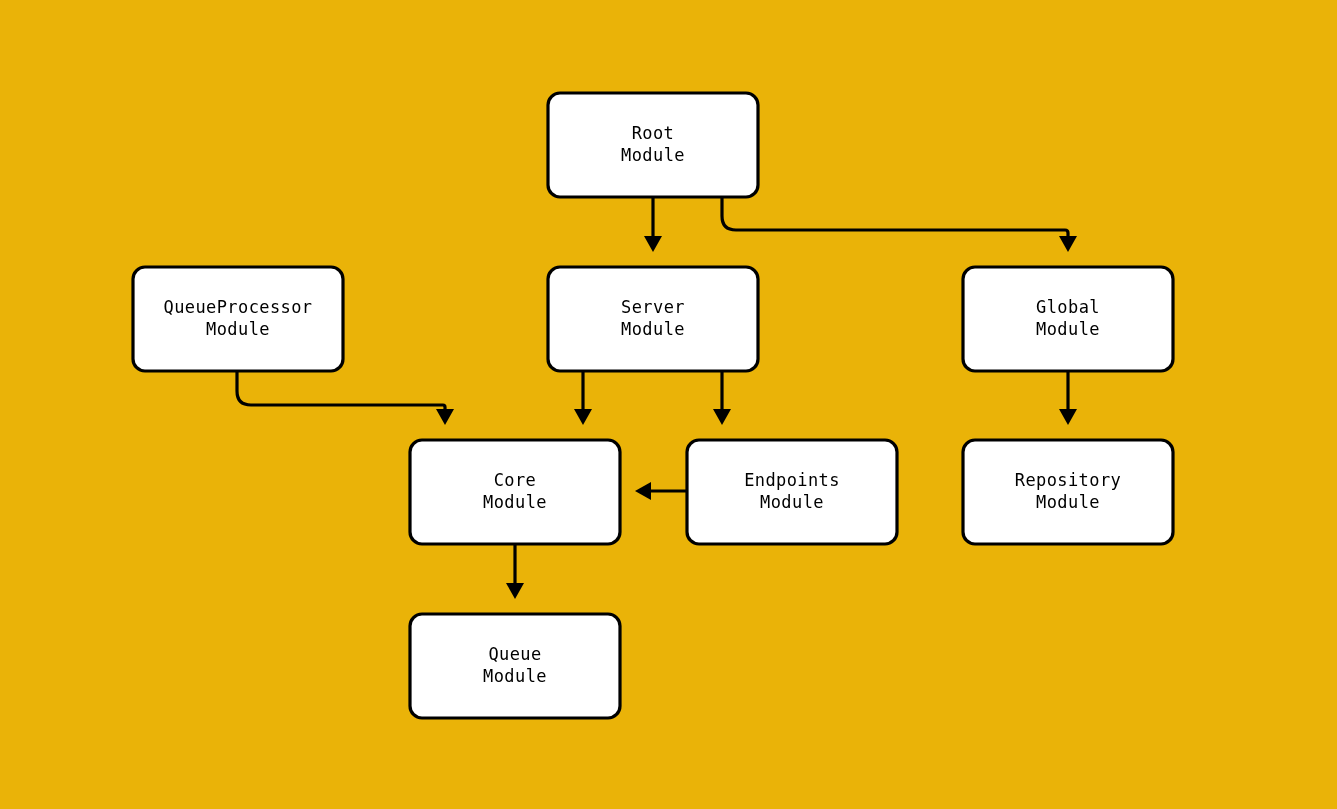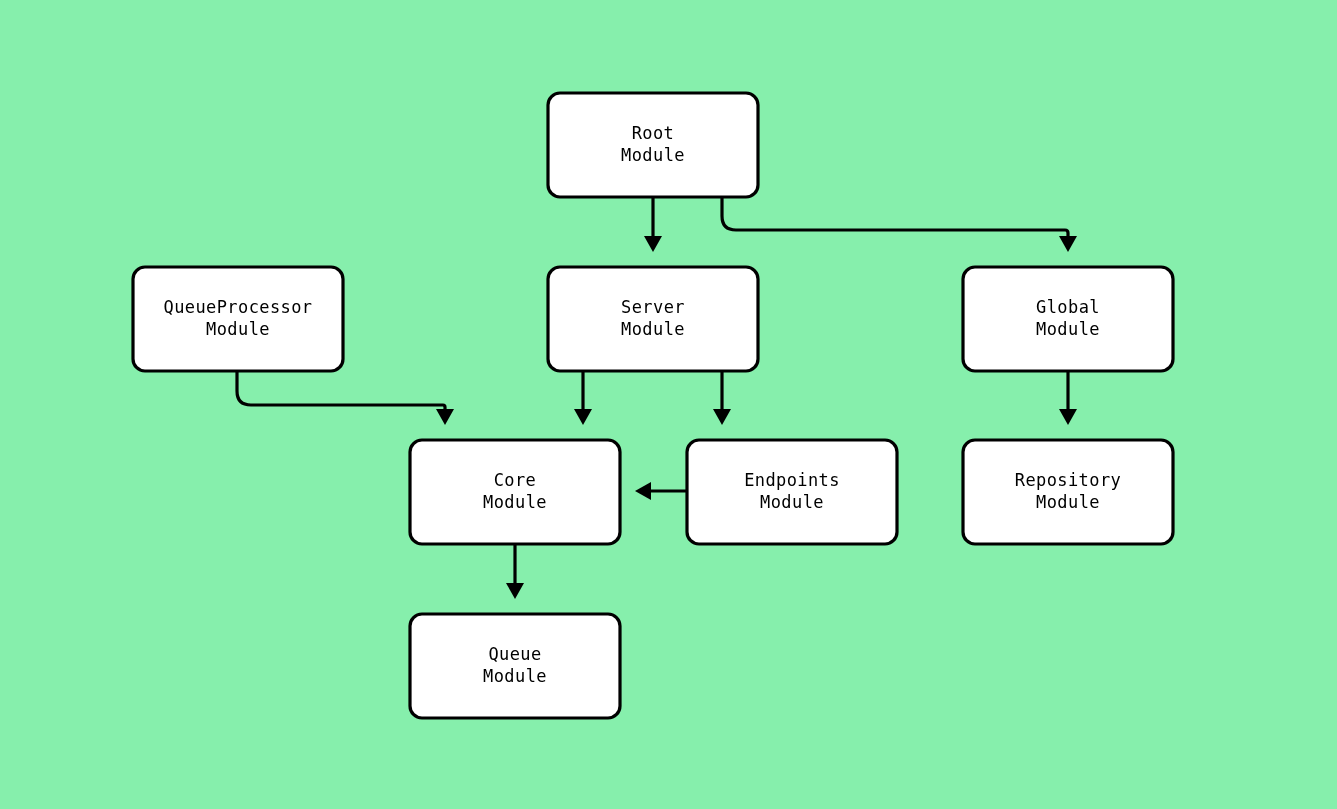--- a/index.html
+++ b/index.html
@@ -10,21 +10,21 @@
   body {
     width: 1337px;
     height: 809px;
     overflow: hidden;
     font-family: "DejaVu Sans Mono", monospace;
   }
   #diagram-canvas {
     position: relative;
     width: 1337px;
     height: 809px;
-    background: #86efac;
+    background: #eab308;
   }
   svg.diagram-svg {
     position: absolute;
     top: 0;
     left: 0;
     width: 1337px;
     height: 809px;
     display: block;
   }
   .node-rect {

